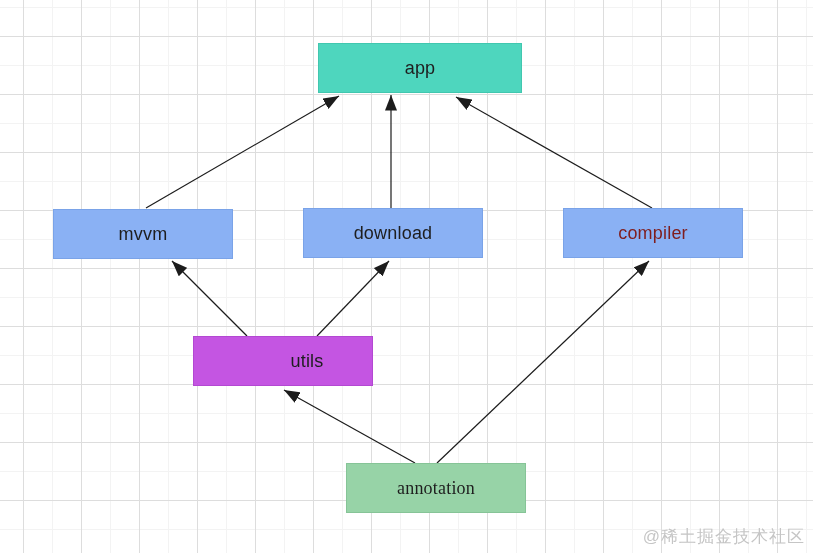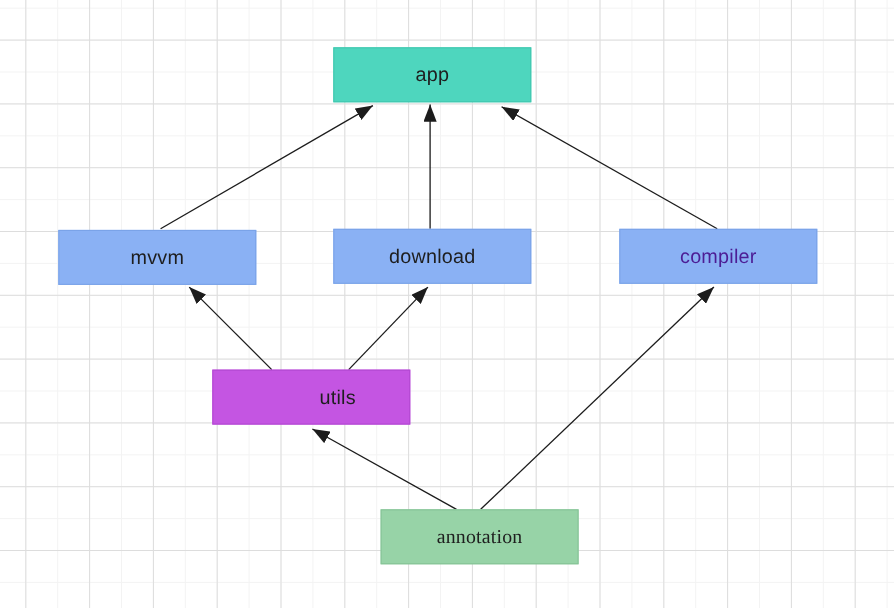--- a/index.html
+++ b/index.html
@@ -71,33 +71,34 @@
         <line x1="391" y1="208" x2="391" y2="95" stroke="#1c1c1c" stroke-width="1.2" marker-end="url(#arrowhead)"></line>
         <line x1="652" y1="208" x2="456" y2="97" stroke="#1c1c1c" stroke-width="1.2" marker-end="url(#arrowhead)"></line>
         <line x1="247" y1="336" x2="172" y2="261" stroke="#1c1c1c" stroke-width="1.2" marker-end="url(#arrowhead)"></line>
         <line x1="317" y1="336" x2="389" y2="261" stroke="#1c1c1c" stroke-width="1.2" marker-end="url(#arrowhead)"></line>
         <line x1="415" y1="463" x2="284" y2="390" stroke="#1c1c1c" stroke-width="1.2" marker-end="url(#arrowhead)"></line>
         <line x1="437" y1="463" x2="649" y2="261" stroke="#1c1c1c" stroke-width="1.2" marker-end="url(#arrowhead)"></line>
       </g>
   </svg>
 
   <div id="nodes-layer">
-      <div class="node" style="left: 303px; top: 43px; width: 180px; height: 50px; background: rgb(78, 214, 190); border-color: rgb(65, 199, 175);">
+      <div class="node" style="left: 318px; top: 43px; width: 204px; height: 50px; background: rgb(78, 214, 190); border-color: rgb(65, 199, 175);">
         <span class="node-label" style="color: rgb(30, 30, 30);">app</span>
       </div>
       <div class="node" style="left: 53px; top: 209px; width: 180px; height: 50px; background: rgb(138, 177, 244); border-color: rgb(122, 163, 232);">
         <span class="node-label" style="color: rgb(30, 30, 30);">mvvm</span>
       </div>
       <div class="node" style="left: 303px; top: 208px; width: 180px; height: 50px; background: rgb(138, 177, 244); border-color: rgb(122, 163, 232);">
         <span class="node-label" style="color: rgb(30, 30, 30);">download</span>
       </div>
       <div class="node" style="left: 563px; top: 208px; width: 180px; height: 50px; background: rgb(138, 177, 244); border-color: rgb(122, 163, 232);">
-        <span class="node-label" style="color: #4c1d95;">compiler</span>
+        <span class="node-label" style="color: #7f1d1d;">compiler</span>
       </div>
       <div class="node" style="left: 193px; top: 336px; width: 180px; height: 50px; background: rgb(196, 85, 226); border-color: rgb(179, 72, 210);">
         <span class="node-label" style="color: rgb(30, 30, 30); margin-left: 48px;">utils</span>
       </div>
       <div class="node" style="left: 346px; top: 463px; width: 180px; height: 50px; background: rgb(151, 211, 167); border-color: rgb(134, 196, 151);">
         <span class="node-label" style="color: rgb(30, 30, 30); font-family: Liberation Serif, serif;">annotation</span>
       </div>
     </div>
 
+  <div class="watermark" style="color: rgb(197, 197, 197);">@稀土掘金技术社区</div>
 </div>
 
 </body></html>

